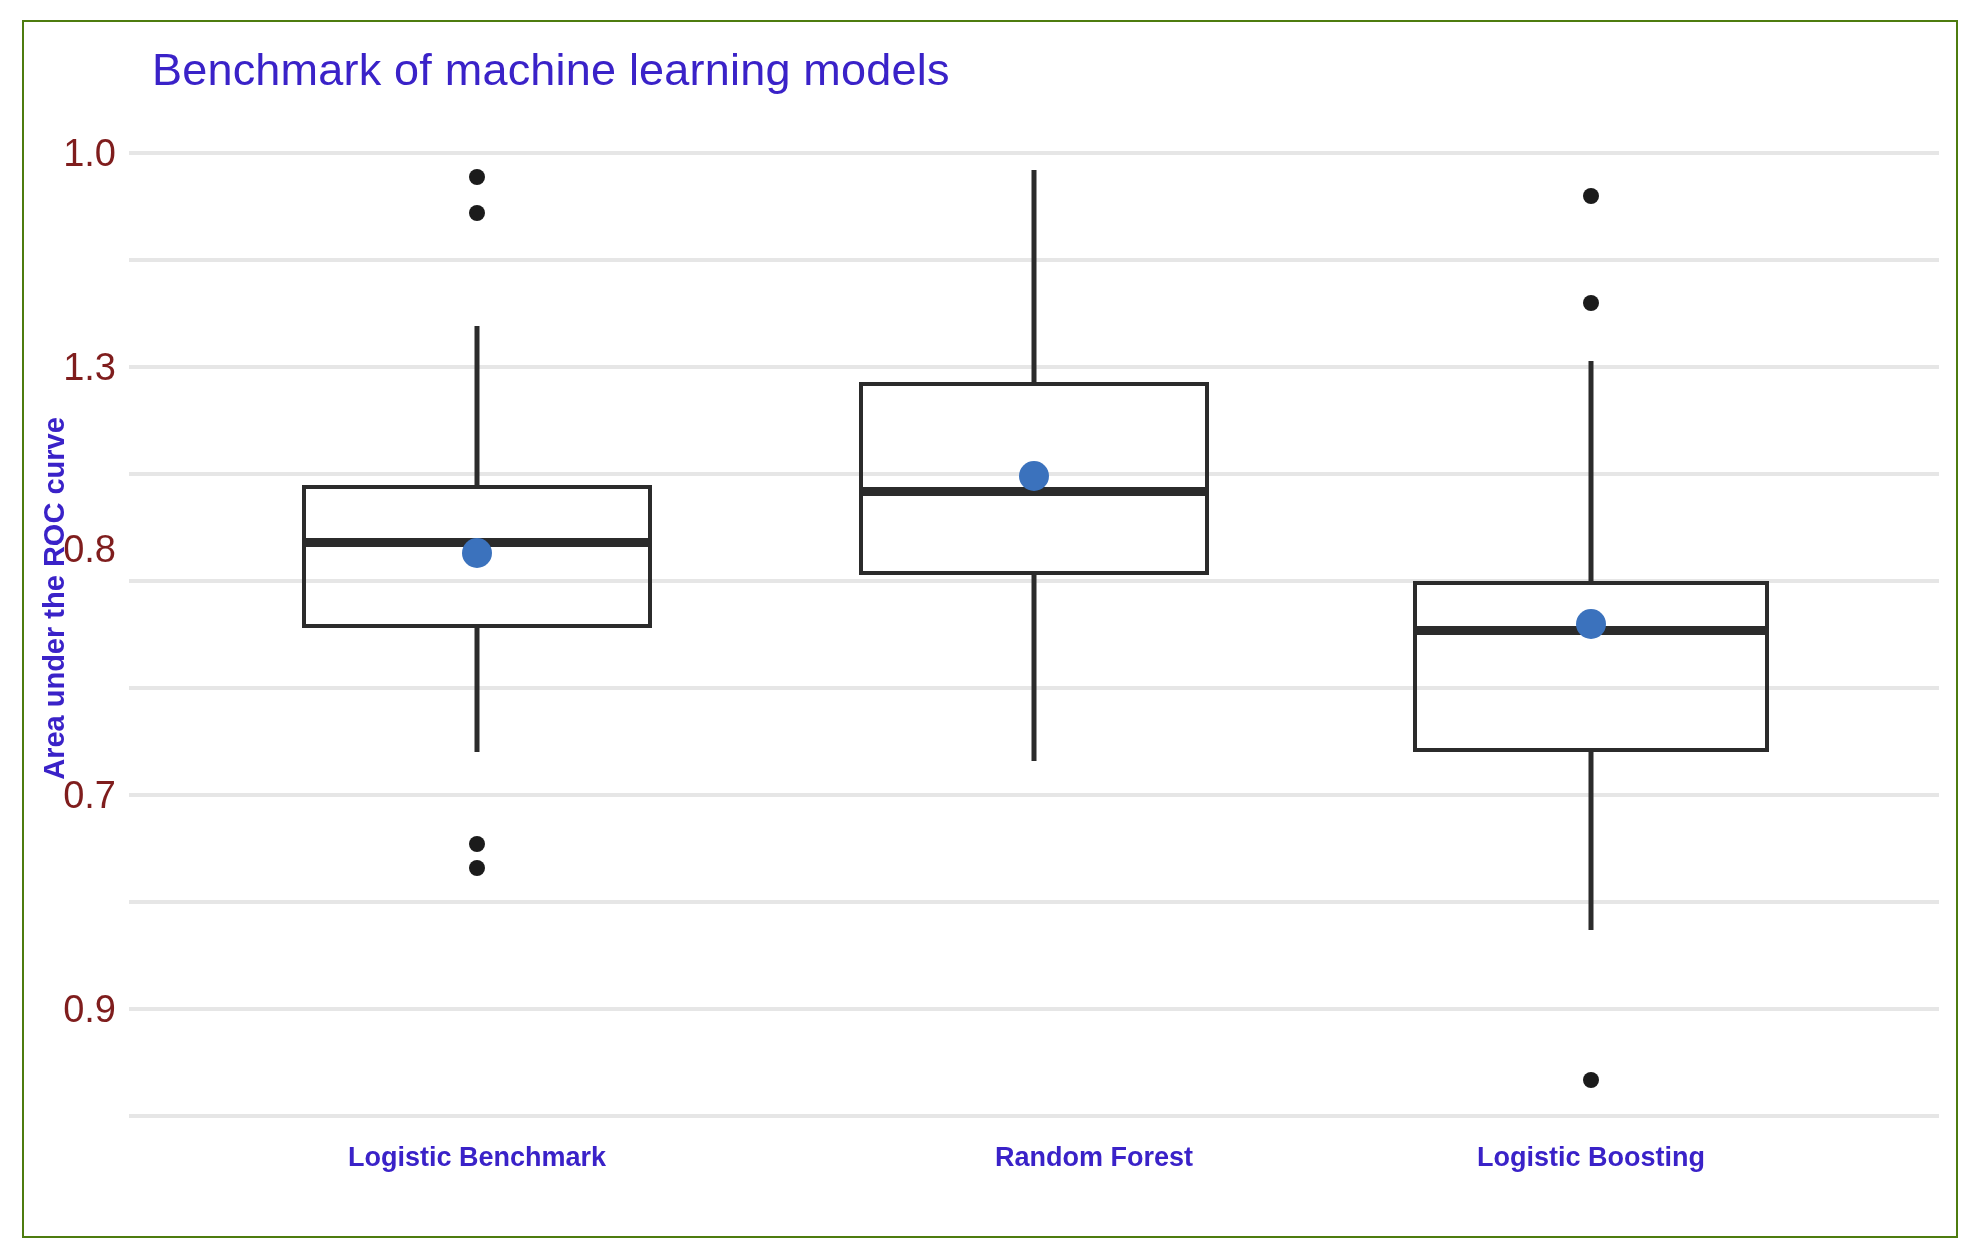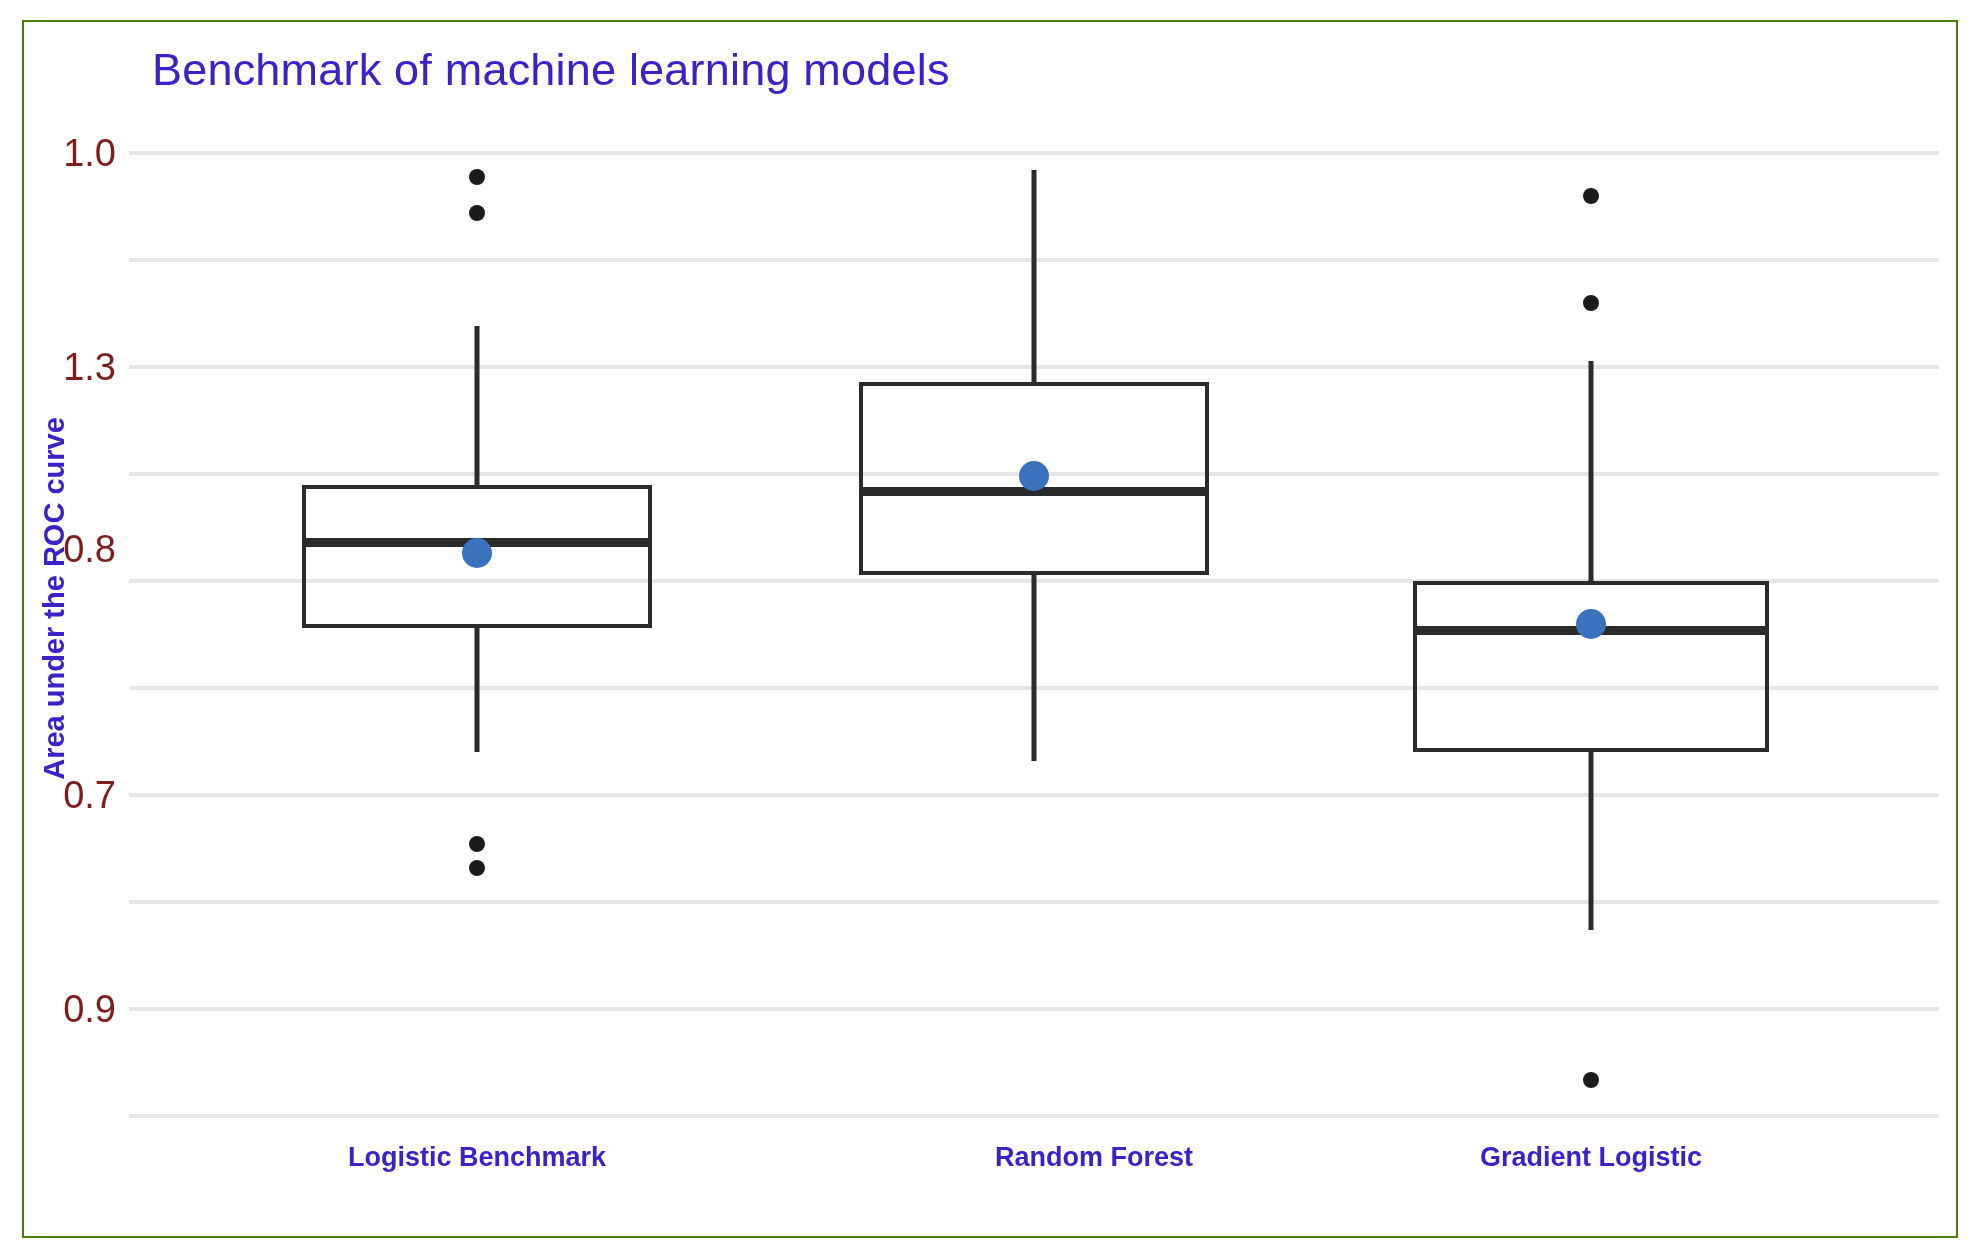--- a/index.html
+++ b/index.html
@@ -149,17 +149,17 @@
         <div class="box-rect" style="left: 1389px; top: 559px; width: 356px; height: 171.2px;"></div>
         <div class="median-line" style="left: 1389px; top: 604.22px; width: 356px;"></div>
         <div class="mean-marker" style="left: 1567px; top: 601.8px;"></div>
         <div class="outlier-dot" style="left: 1567px; top: 173.8px;"></div>
         <div class="outlier-dot" style="left: 1567px; top: 280.8px;"></div>
         <div class="outlier-dot" style="left: 1567px; top: 1057.62px;"></div>
       </div>
     <div id="xticks-layer">
         <div class="xtick-label" style="left: 453px;">Logistic Benchmark</div>
         <div class="xtick-label" style="left: 1070px;">Random Forest</div>
-        <div class="xtick-label" style="left: 1567px;">Gradient Logistic</div>
+        <div class="xtick-label" style="left: 1567px;">Logistic Boosting</div>
       </div>
   </div>
 
 </div>
 
 </body></html>

